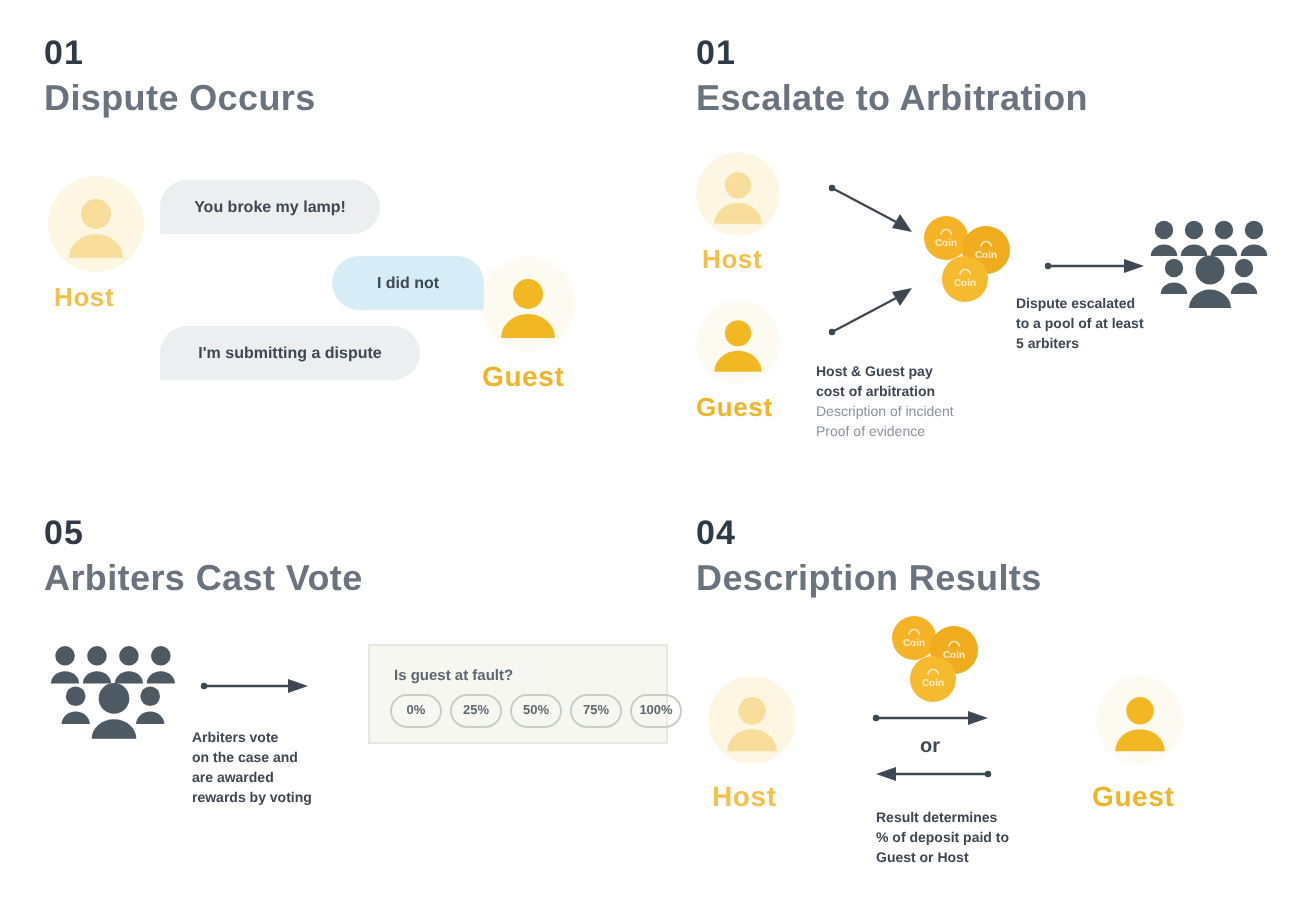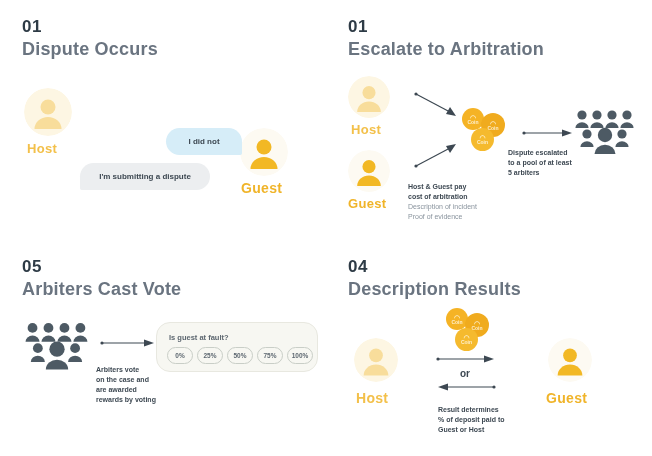--- a/index.html
+++ b/index.html
@@ -190,20 +190,21 @@
 
     <div class="avatar" style="left:240px;top:128px;width:48px;height:48px;">
       <svg viewBox="0 0 48 48">
         <circle cx="24" cy="24" r="24" fill="#fdfaf2"></circle>
         <circle cx="24" cy="19" r="7.5" fill="#f2b824"></circle>
         <path d="M10.5 41 a13.5 12 0 0 1 27 0 z" fill="#f2b824"></path>
       </svg>
     </div>
     <div class="avatar-label" style="left:241px;top:180px;font-size:14px;">Guest</div>
 
+    <div class="bubble host" style="left:80px;top:90px;width:110px;height:27px;">You broke my lamp!</div>
     <div class="bubble guest" style="left:166px;top:128px;width:76px;height:27px;">I did not</div>
     <div class="bubble host" style="left:80px;top:163px;width:130px;height:27px;">I'm submitting a dispute</div>
   </div>
 
   <div class="panel p2">
     <div class="step-num" style="left:22px;top:18px;">01</div>
     <div class="step-title" style="left:22px;top:40px;">Escalate to Arbitration</div>
 
     <div class="avatar" style="left:22px;top:76px;width:42px;height:42px;">
       <svg viewBox="0 0 48 48">
@@ -328,21 +329,21 @@
         <circle cx="2" cy="5" r="1.6" fill="#3d4852"></circle>
         <path d="M54 5 L44 1.5 L44 8.5 Z" fill="#3d4852"></path>
       </svg>
     </div>
 
     <div class="caption bold" style="left:96px;top:137px;white-space:pre-line;">Arbiters vote
 on the case and
 are awarded
 rewards by voting</div>
 
-    <div class="vote-box" style="left:156px;top:94px;width:162px;height:50px;border-radius:14px;">
+    <div class="vote-box" style="left:184px;top:94px;width:150px;height:50px;">
       <div class="vote-q">Is guest at fault?</div>
       <div class="vote-pills">
         <div class="pill">0%</div>
         <div class="pill">25%</div>
         <div class="pill">50%</div>
         <div class="pill">75%</div>
         <div class="pill">100%</div>
       </div>
     </div>
   </div>

